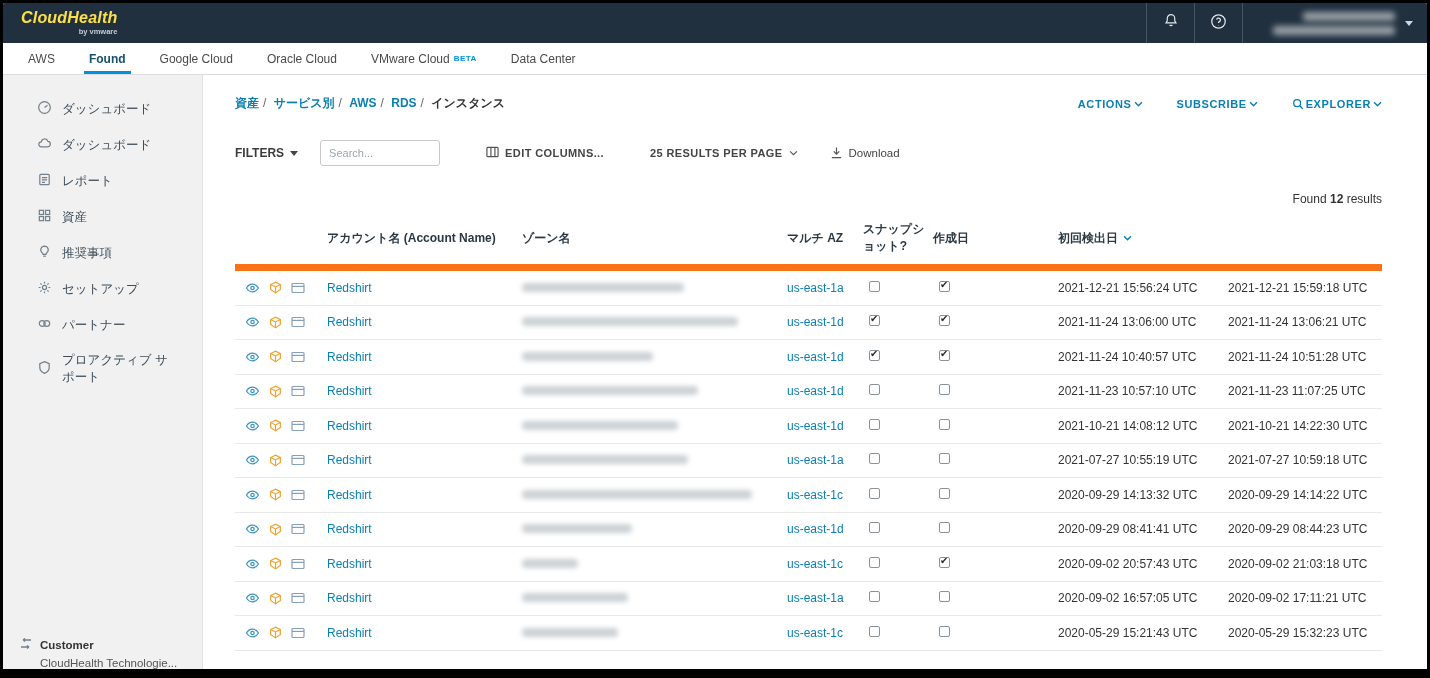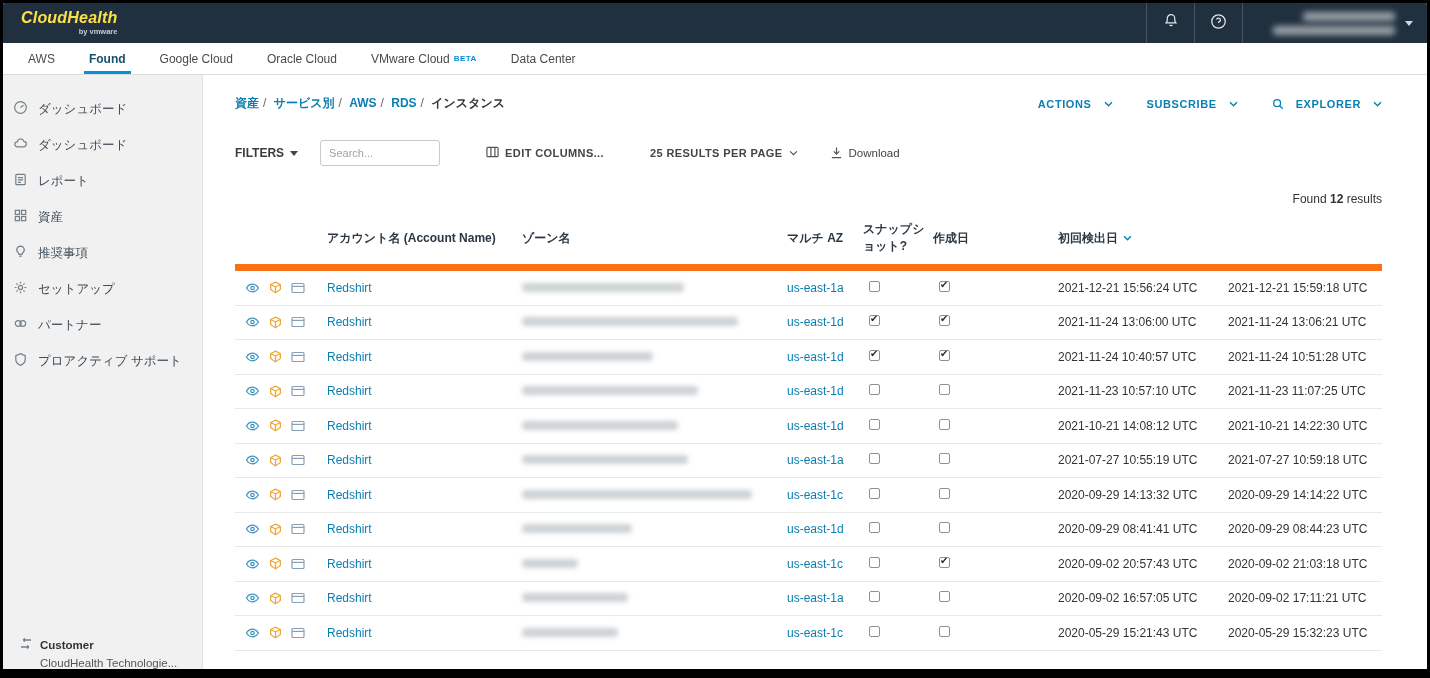--- a/index.html
+++ b/index.html
@@ -22,36 +22,36 @@
   
   .cloud-tabs { height:32px; background:#fff; border-bottom:1px solid #dcdcdc; display:flex; align-items:stretch; padding-left:8px; flex:0 0 auto; }
   .cloud-tab { display:flex; align-items:center; padding:0 17px; font-size:12px; color:#4a4a4a; cursor:pointer; position:relative; }
   .cloud-tab.active { color:#17516e; font-weight:bold; }
   .cloud-tab.active::after { content:""; position:absolute; left:12px; right:12px; bottom:0; height:3px; background:#0091da; }
   .tab-badge { font-size:8px; font-weight:bold; color:#0091da; margin-left:4px; letter-spacing:.5px; }
 
   
   .layout { flex:1 1 auto; display:flex; min-height:0; }
   .sidebar { width:200px; background:#f1f1f1; border-right:1px solid #e2e2e2; display:flex; flex-direction:column; padding-top:16px; flex:0 0 auto; }
-  .side-item { display:flex; align-items:center; gap:10px; padding:9px 10px; font-size:12.5px; color:#3f4d59; cursor:pointer; }
+  .side-item { display:flex; align-items:center; gap:10px; padding:9px 34px; font-size:12.5px; color:#3f4d59; cursor:pointer; }
   .side-item svg { stroke:#74808a; fill:none; stroke-width:1.3; flex:0 0 auto; }
   .side-footer { margin-top:auto; padding:12px 16px 0; }
   .side-footer-top { display:flex; align-items:center; gap:7px; font-size:11.5px; font-weight:bold; color:#333; }
   .side-footer-top svg { stroke:#74808a; fill:none; stroke-width:1.3; }
   .side-footer-org { font-size:11.5px; color:#555; margin:5px 0 0 21px; }
 
   
   .main { flex:1 1 auto; padding:20px 45px 0 32px; background:#fff; overflow:hidden; }
   .breadcrumb-row { display:flex; justify-content:space-between; align-items:center; }
   .breadcrumb { font-size:12px; font-weight:600; }
   .bc-link { color:#0a7fb2; cursor:pointer; }
   .bc-sep { color:#666; margin:0 4px; font-weight:400; }
   .bc-current { color:#333; }
   .page-actions { display:flex; align-items:center; gap:34px; }
-  .action-link { display:flex; align-items:center; gap:12px; font-size:11px; font-weight:bold; letter-spacing:.6px; color:#0a7fb2; cursor:pointer; }
+  .action-link { display:flex; align-items:center; gap:2px; font-size:11px; font-weight:bold; letter-spacing:.6px; color:#0a7fb2; cursor:pointer; }
   .chev svg { stroke:#0a7fb2; fill:none; stroke-width:1.6; display:block; }
   .chev-dark svg { stroke:#555; }
 
   
   .toolbar { display:flex; align-items:center; margin-top:28px; }
   .filters-btn { display:flex; align-items:center; gap:6px; font-size:12px; font-weight:bold; color:#3c3c3c; cursor:pointer; }
   .tri-down { width:0; height:0; border-left:4px solid transparent; border-right:4px solid transparent; border-top:5px solid #444; }
   .search-input { margin-left:22px; width:120px; height:26px; border:1px solid #c9c9c9; border-radius:3px; font-size:11px; padding:0 8px; color:#333; font-family:"Liberation Sans",sans-serif; }
   .search-input::placeholder { color:#9aa4ac; }
   .tool-link { display:flex; align-items:center; gap:6px; font-size:11px; color:#444; letter-spacing:.4px; cursor:pointer; }

